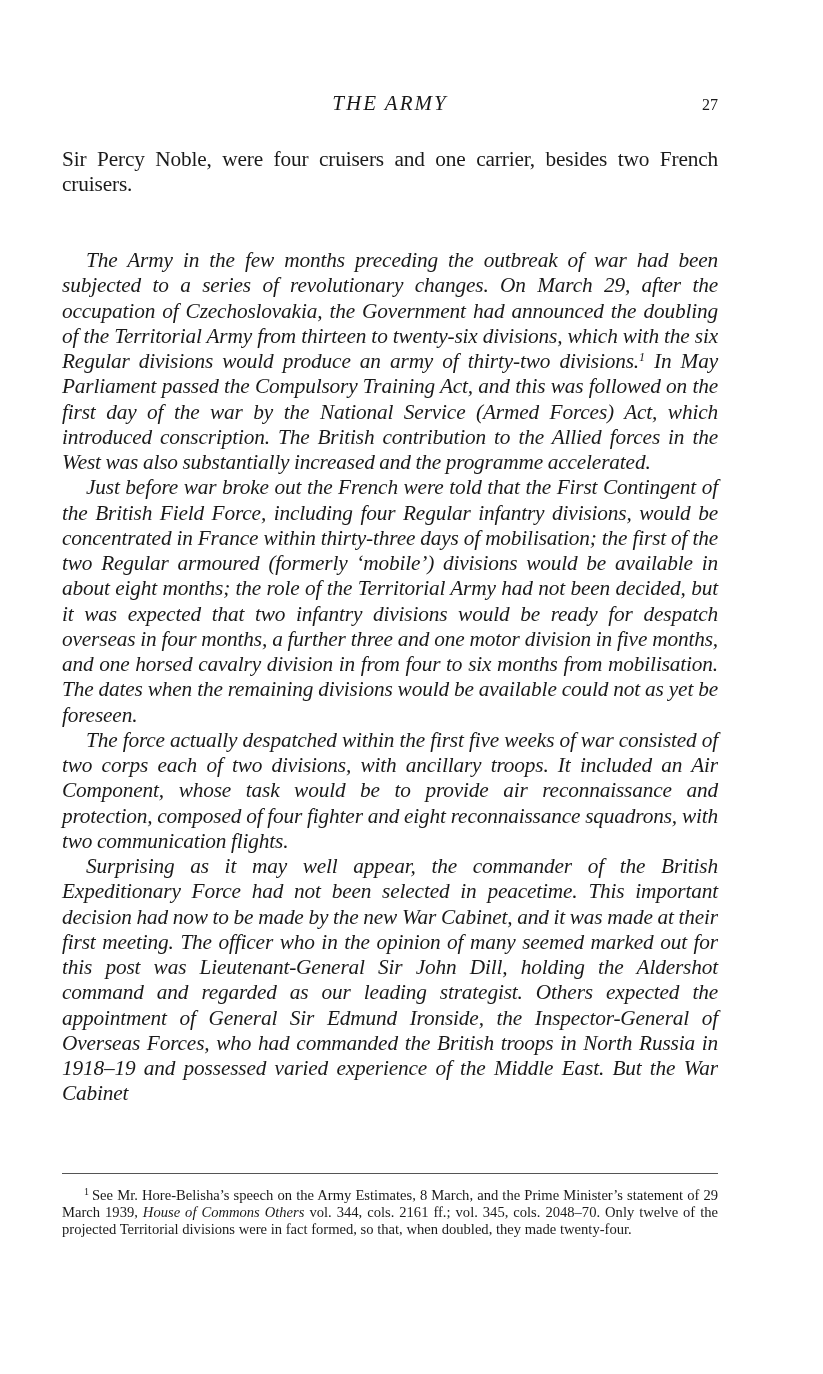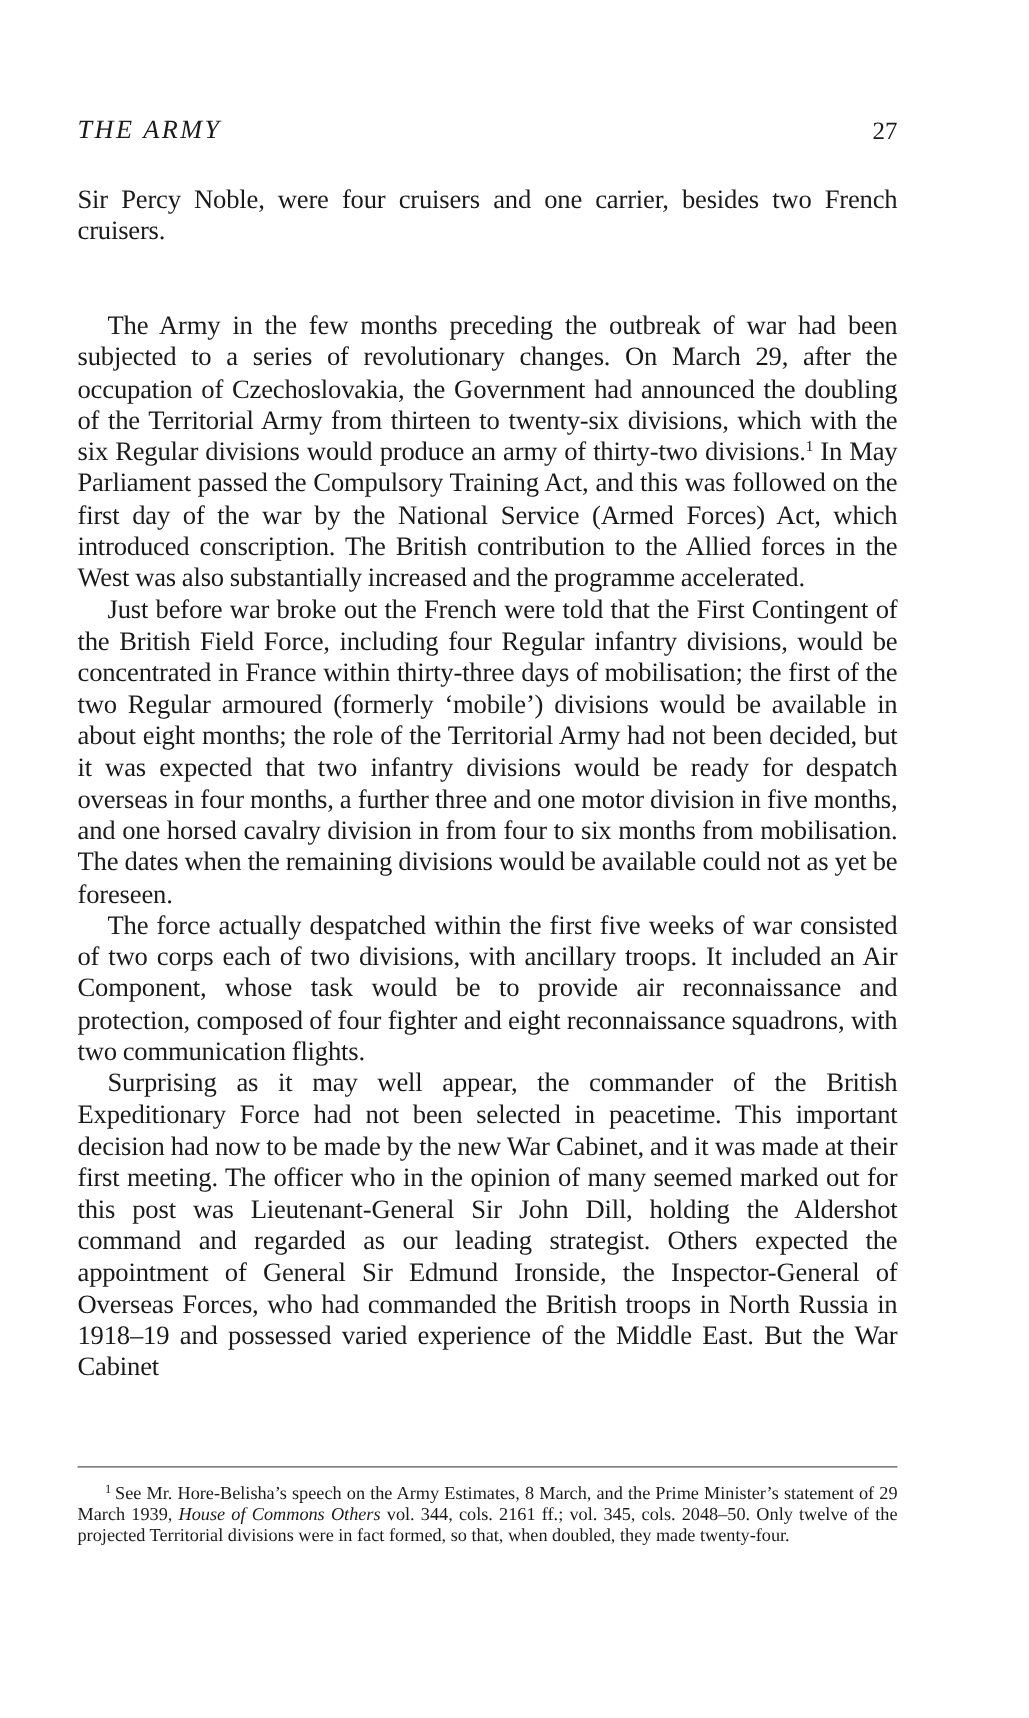--- a/index.html
+++ b/index.html
@@ -25,31 +25,31 @@
     position: absolute;
     top: 90px;
     left: 0;
     width: 656px;
     height: 26px;
   }
   .running-title {
     position: absolute;
     left: 0;
     width: 656px;
-    text-align: left;
+    text-align: center;
     font-style: italic;
     font-size: 21px;
     letter-spacing: 2px;
     line-height: 26px;
   }
   .page-number {
     position: absolute;
     right: 0;
     top: 2px;
-    font-size: 20px;
+    font-size: 16px;
     line-height: 26px;
   }
   .body-text {
     position: absolute;
     left: 0;
     width: 656px;
     font-size: 21.3px;
     line-height: 25.25px;
     text-align: justify;
     hyphens: none;
@@ -62,20 +62,21 @@
   }
   .main-paras {
     top: 228px;
   }
   .body-text p {
     margin: 0;
     text-indent: 0;
   }
   .main-paras p {
     text-indent: 24px;
+    font-style: italic;
   }
   .body-text p:last-child {
     text-align-last: left;
   }
   sup.fn {
     font-size: 12px;
     vertical-align: 7px;
     line-height: 0;
   }
   .footnote-rule {
@@ -124,15 +125,15 @@
 
   <div class="body-text main-paras">
     <p><span>The Army in the few months preceding the outbreak of war had been subjected to a series of revolutionary changes. On March 29, after the occupation of Czechoslovakia, the Government had announced the doubling of the Territorial Army from thirteen to twenty-six divisions, which with the six Regular divisions would produce an army of thirty-two divisions.</span><sup class="fn">1</sup><span> In May Parliament passed the Compulsory Training Act, and this was followed on the first day of the war by the National Service (Armed Forces) Act, which introduced conscription. The British contribution to the Allied forces in the West was also substantially increased and the programme accelerated.</span></p>
     <p>Just before war broke out the French were told that the First Contingent of the British Field Force, including four Regular infantry divisions, would be concentrated in France within thirty-three days of mobilisation; the first of the two Regular armoured (formerly ‘mobile’) divisions would be available in about eight months; the role of the Territorial Army had not been decided, but it was expected that two infantry divisions would be ready for despatch overseas in four months, a further three and one motor division in five months, and one horsed cavalry division in from four to six months from mobilisation. The dates when the remaining divisions would be available could not as yet be foreseen.</p>
     <p>The force actually despatched within the first five weeks of war consisted of two corps each of two divisions, with ancillary troops. It included an Air Component, whose task would be to provide air reconnaissance and protection, composed of four fighter and eight reconnaissance squadrons, with two communication flights.</p>
     <p>Surprising as it may well appear, the commander of the British Expeditionary Force had not been selected in peacetime. This important decision had now to be made by the new War Cabinet, and it was made at their first meeting.  The officer who in the opinion of many seemed marked out for this post was Lieutenant-General Sir John Dill, holding the Aldershot command and regarded as our leading strategist. Others expected the appointment of General Sir Edmund Ironside, the Inspector-General of Overseas Forces, who had commanded the British troops in North Russia in 1918–19 and possessed varied experience of the Middle East. But the War Cabinet</p>
   </div>
 
   <div class="footnote-rule"></div>
 
-  <p class="footnote"><sup>1</sup><span>See Mr. Hore-Belisha’s speech on the Army Estimates, 8 March, and the Prime Minister’s statement of 29 March 1939, </span><em>House of Commons Others</em><span> vol. 344, cols. 2161 ff.; vol. 345, cols. 2048–50. Only twelve of the projected Territorial divisions were in fact formed, so that, when doubled, they made twenty-four.</span></p>
+  <p class="footnote"><sup>1</sup><span>See Mr. Hore-Belisha’s speech on the Army Estimates, 8 March, and the Prime Minister’s statement of 29 March 1939, </span><em>House of Commons Others</em><span> vol. 344, cols. 2161 ff.; vol. 345, cols. 2048–70. Only twelve of the projected Territorial divisions were in fact formed, so that, when doubled, they made twenty-four.</span></p>
 
 </div>
 
 </body></html>

